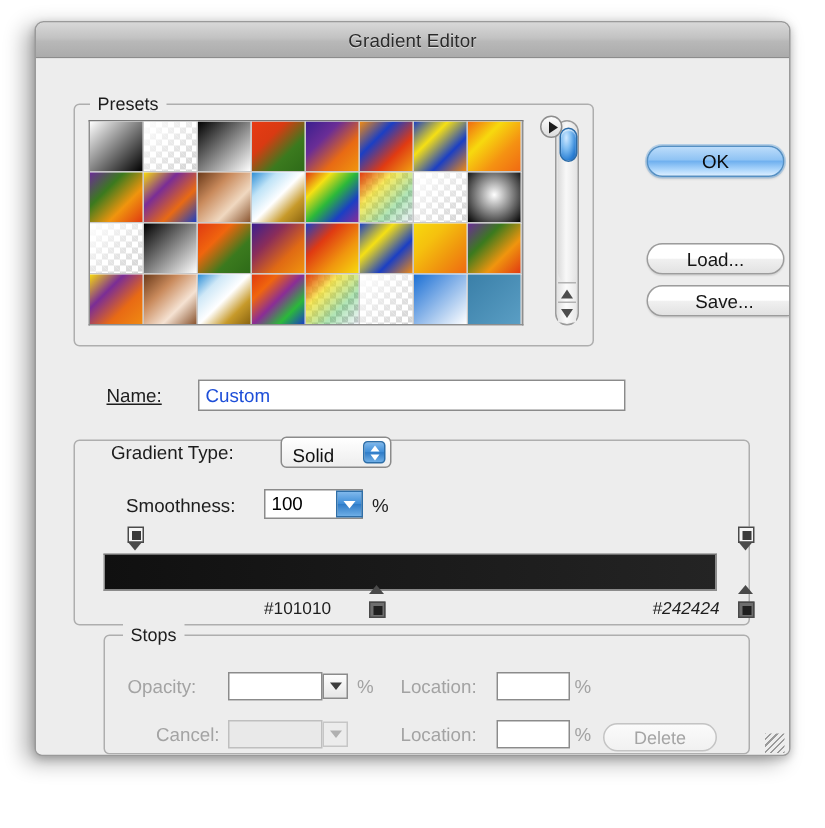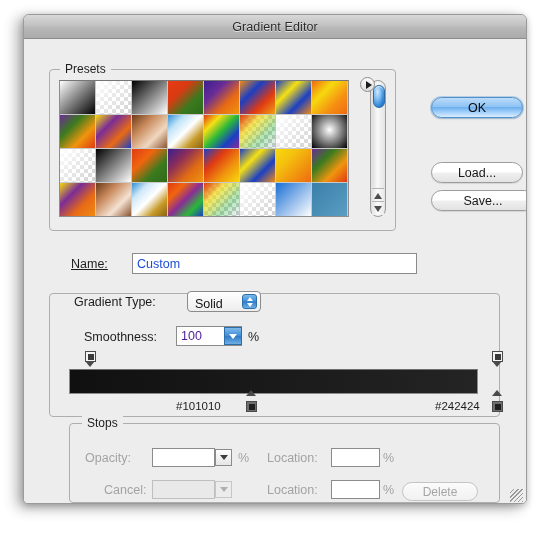--- a/index.html
+++ b/index.html
@@ -321,21 +321,21 @@
   #smoothness-field {
     position: absolute;
     left: 152px;
     top: 287px;
     width: 66px;
     height: 20px;
     background: #ffffff;
     border: 1px solid #8b8b8b;
     box-sizing: border-box;
     font-size: 12.5px;
-    color: #4c1d95;
+    color: #000000;
     padding-left: 4px;
     line-height: 18px;
   }
   .combo-arrow {
     position: absolute;
     width: 18px;
     height: 18px;
     background: linear-gradient(to bottom, #7fb8ec, #3f8ed8 48%, #2f7cc8 52%, #6eaee6);
     border: 1px solid #2d6ea8;
     box-sizing: border-box;
@@ -412,21 +412,21 @@
   #color-stop-left    { left: 222px; top: 357px; }
   #color-stop-right   { left: 468px; top: 357px; }
 
   .hexlabel {
     position: absolute;
     font-size: 11.5px;
     color: #1d1d1d;
     font-family: "Liberation Sans", sans-serif;
   }
   #hex-left  { left: 152px; top: 361px; }
-  #hex-right { left: 411px; top: 361px; }
+  #hex-right { left: 411px; top: 361px; font-style: italic; }
 
   
   #stops-group {
     left: 45px;
     top: 384px;
     width: 429px;
     height: 78px;
   }
   #stops-legend { left: 12px; }
 

